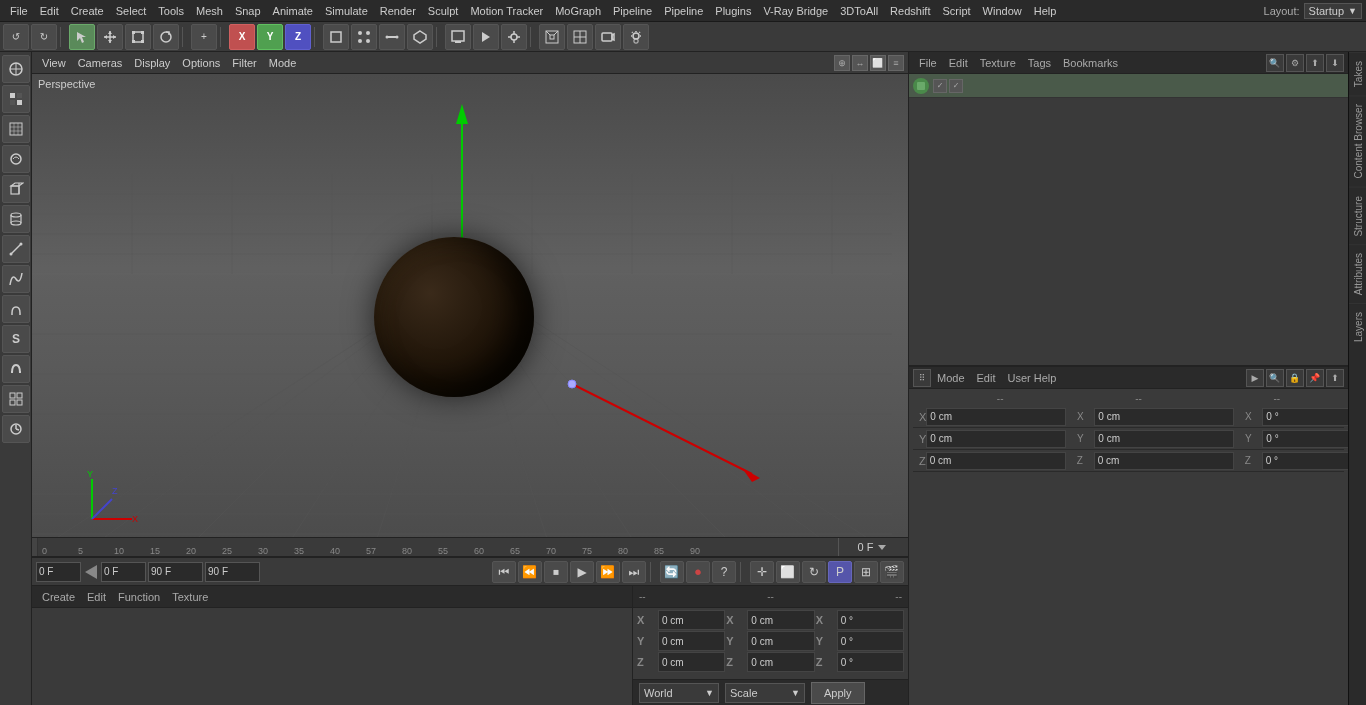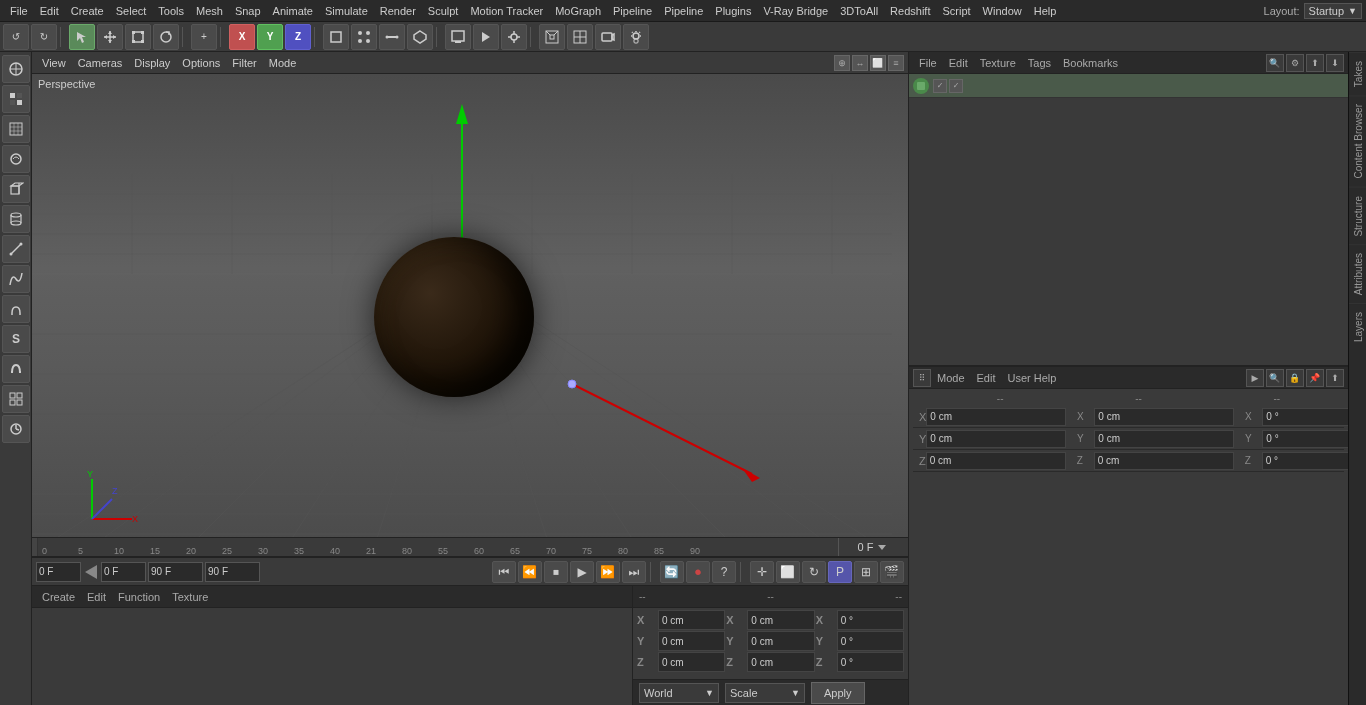--- a/index.html
+++ b/index.html
@@ -925,21 +925,21 @@
         <div class="timeline-ticks">
           <span class="tick-label">0</span>
           <span class="tick-label">5</span>
           <span class="tick-label">10</span>
           <span class="tick-label">15</span>
           <span class="tick-label">20</span>
           <span class="tick-label">25</span>
           <span class="tick-label">30</span>
           <span class="tick-label">35</span>
           <span class="tick-label">40</span>
-          <span class="tick-label">21</span>
+          <span class="tick-label">57</span>
           <span class="tick-label">80</span>
           <span class="tick-label">55</span>
           <span class="tick-label">60</span>
           <span class="tick-label">65</span>
           <span class="tick-label">70</span>
           <span class="tick-label">75</span>
           <span class="tick-label">80</span>
           <span class="tick-label">85</span>
           <span class="tick-label">90</span>
         </div>

